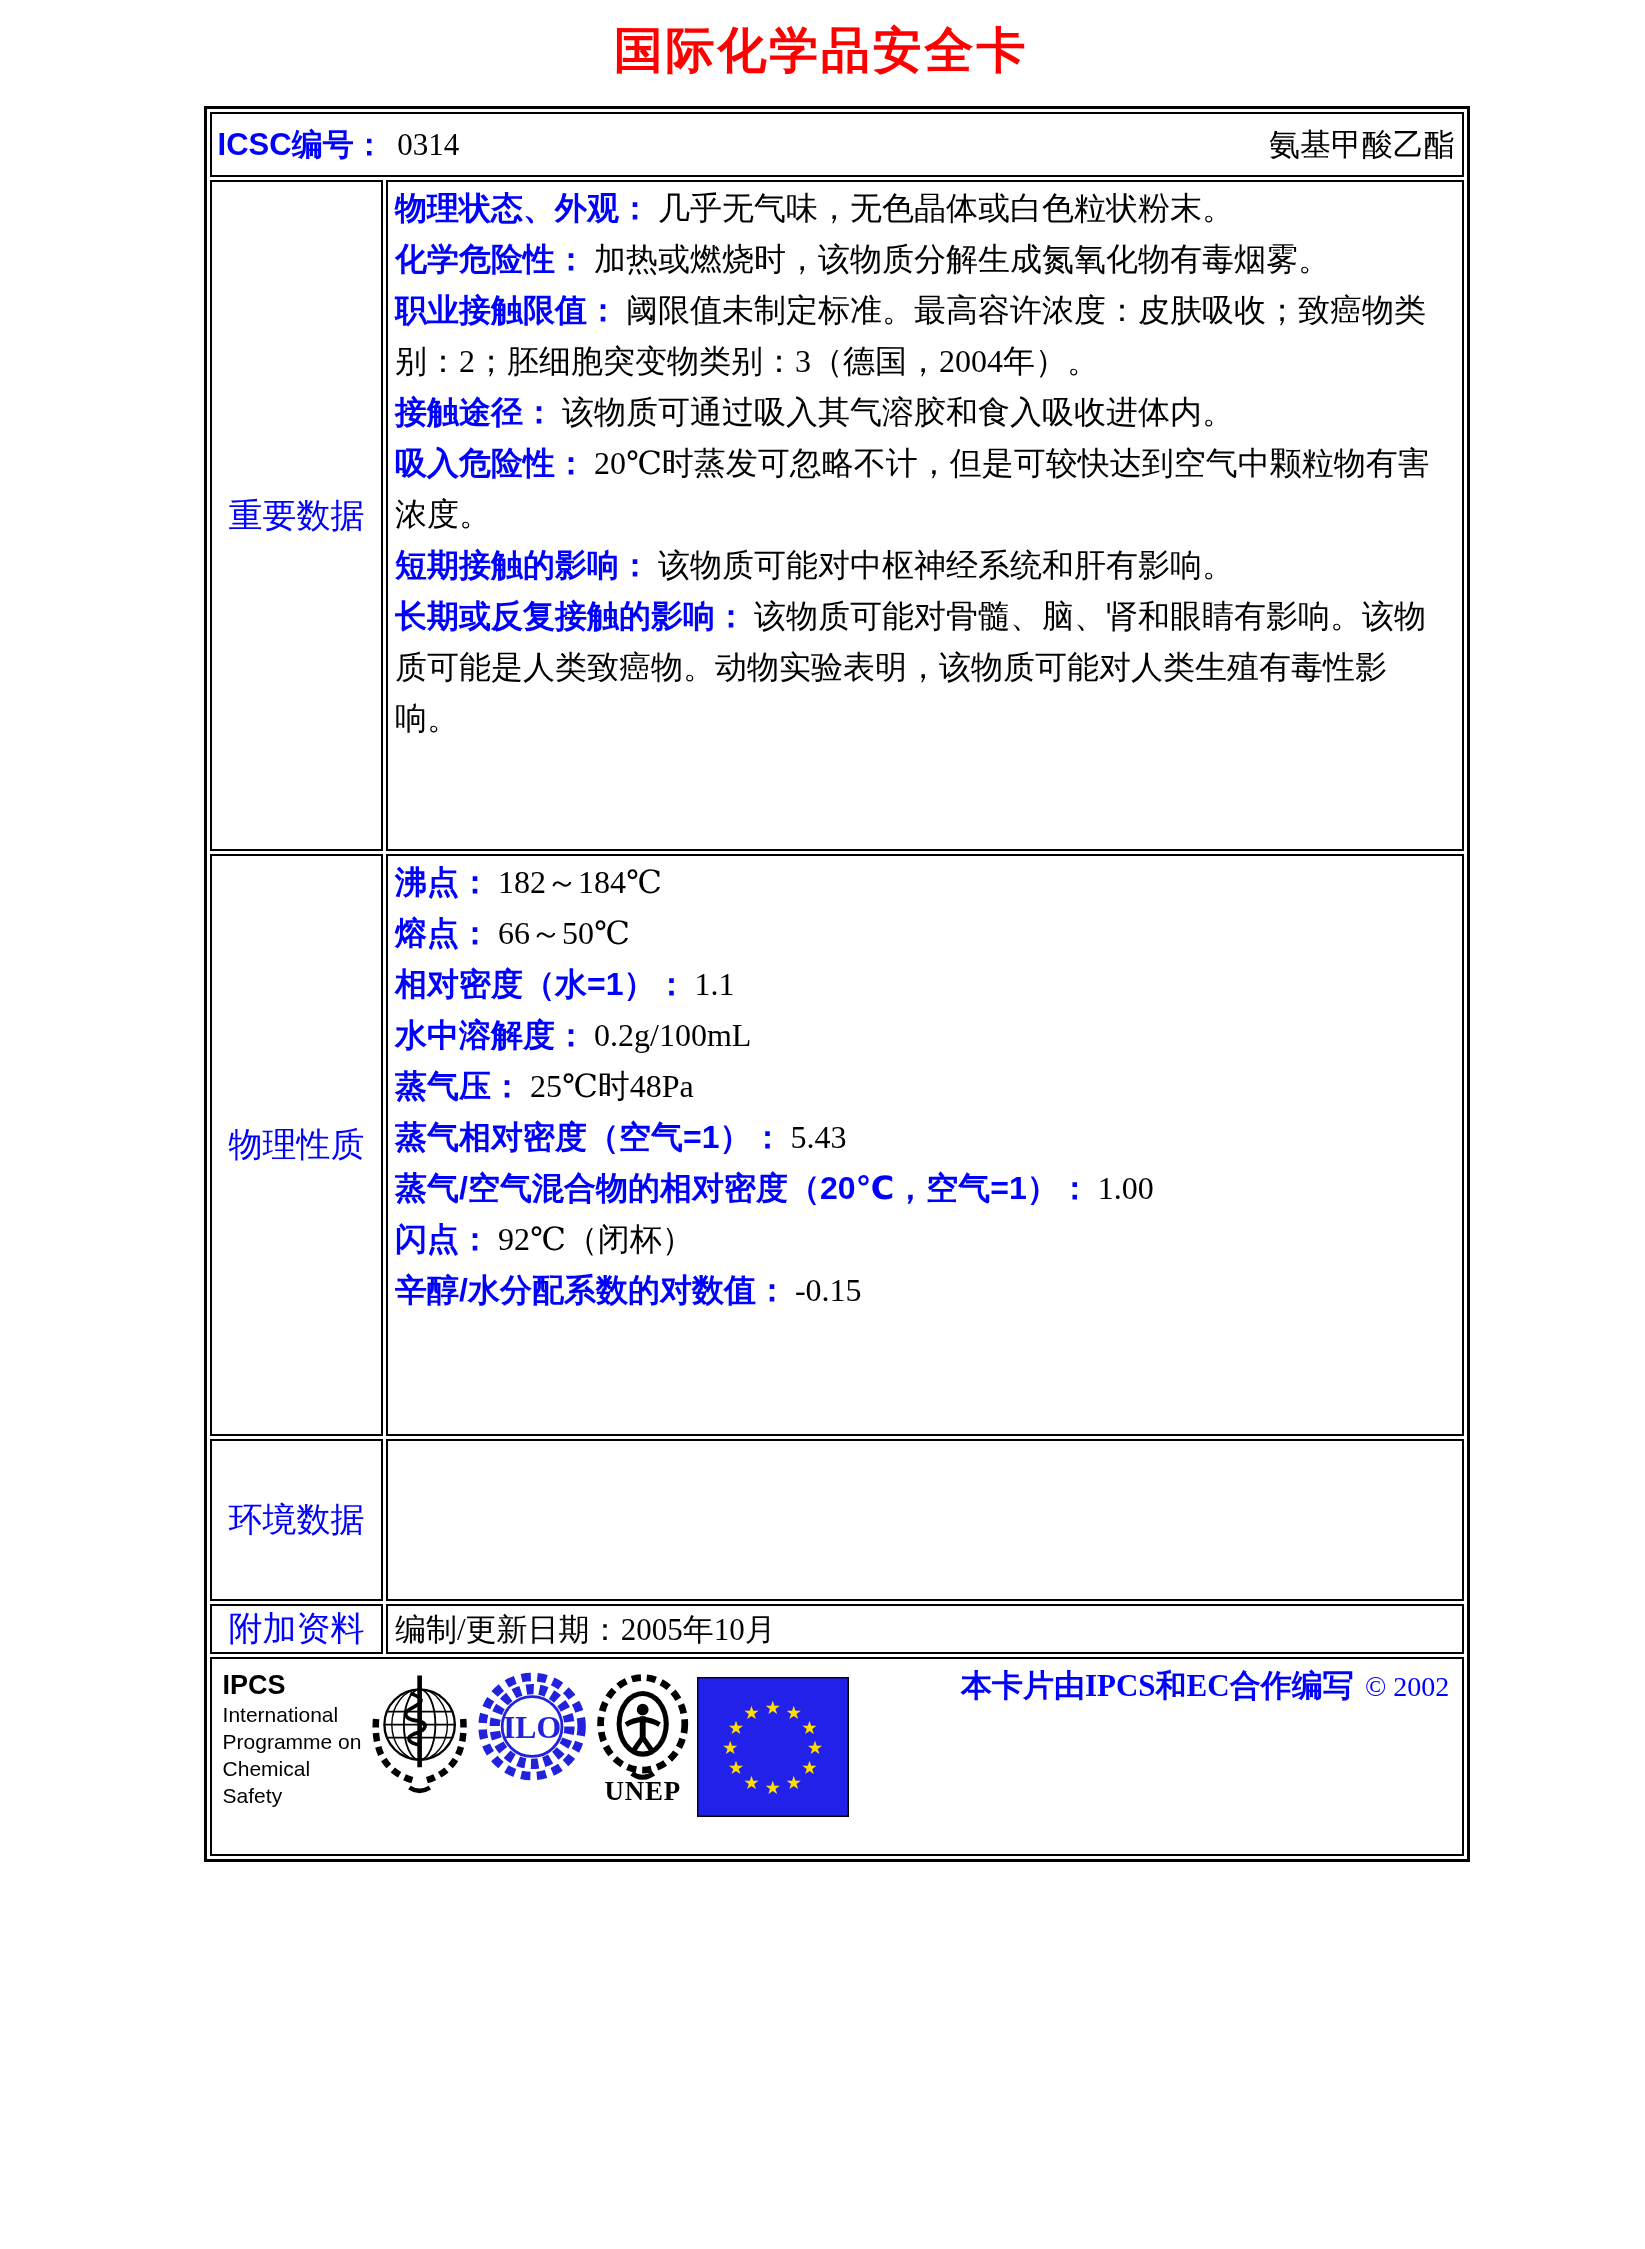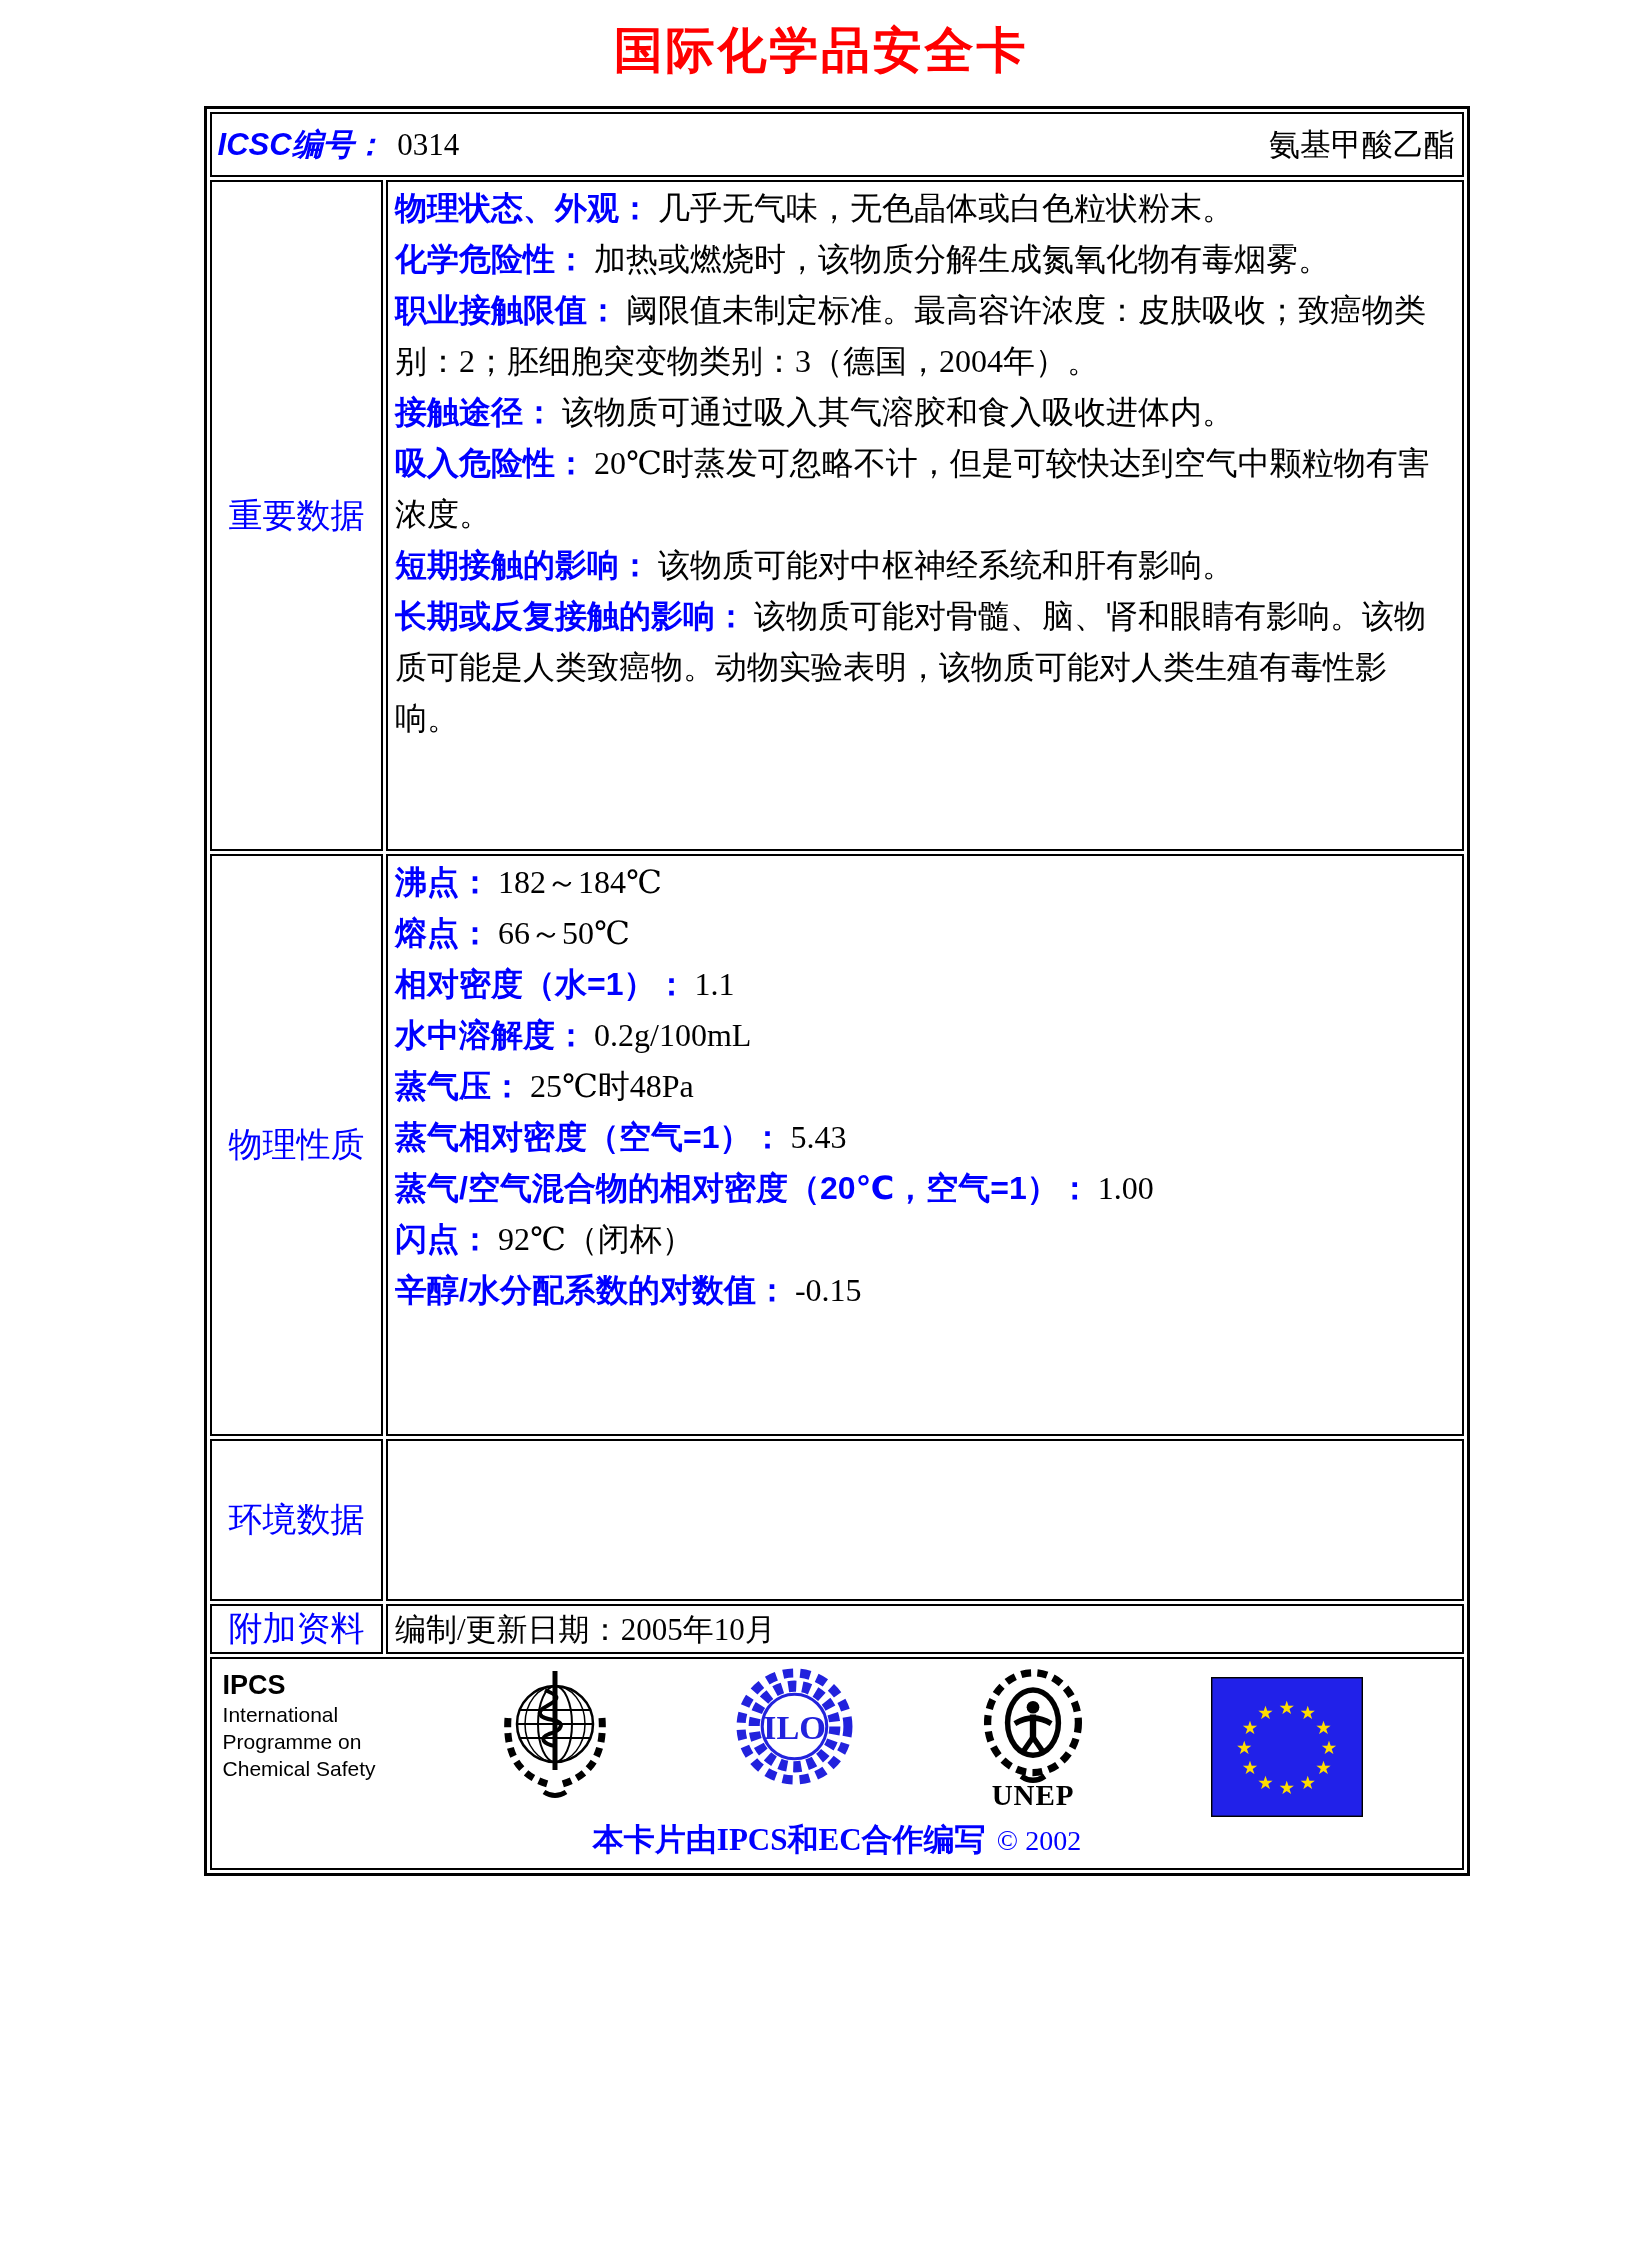--- a/index.html
+++ b/index.html
@@ -64,41 +64,40 @@
     align-items: center;
     justify-content: space-between;
     height: 100%;
     padding: 0 7px 0 5.6px;
     font-size: 31px;
   }
   .icsc-label {
     font-family: "Liberation Sans", "DejaVu Sans", sans-serif;
     font-weight: bold;
     color: #0000FF;
-    font-style: italic;
   }
   .icsc-number { margin-left: 12.7px; font-size: 31px; }
   .headcell .left { display: flex; align-items: baseline; }
   .chem-name { font-size: 31px; }
 
   td.content { padding: 1.4px 31px 0 7px; }
   p.item { font-size: 32px; line-height: 51px; }
   span.lbl {
     font-family: "Liberation Sans", "DejaVu Sans", sans-serif;
     font-weight: bold;
     color: #0000FF;
     margin-right: 7px;
   }
   span.val {}
 
   .addcell { padding: 2.8px 7px 0 7px; font-size: 31px; line-height: 41px; }
 
   .logoscell {
     display: flex;
-    flex-direction: column;
+    flex-direction: row;
     justify-content: space-between;
     height: 100%;
     padding: 5.6px 0 4.2px 0;
   }
   .logos-row {
     display: flex;
     justify-content: space-between;
     align-items: flex-start;
     padding: 1.4px 99px 0 10.6px;
   }

